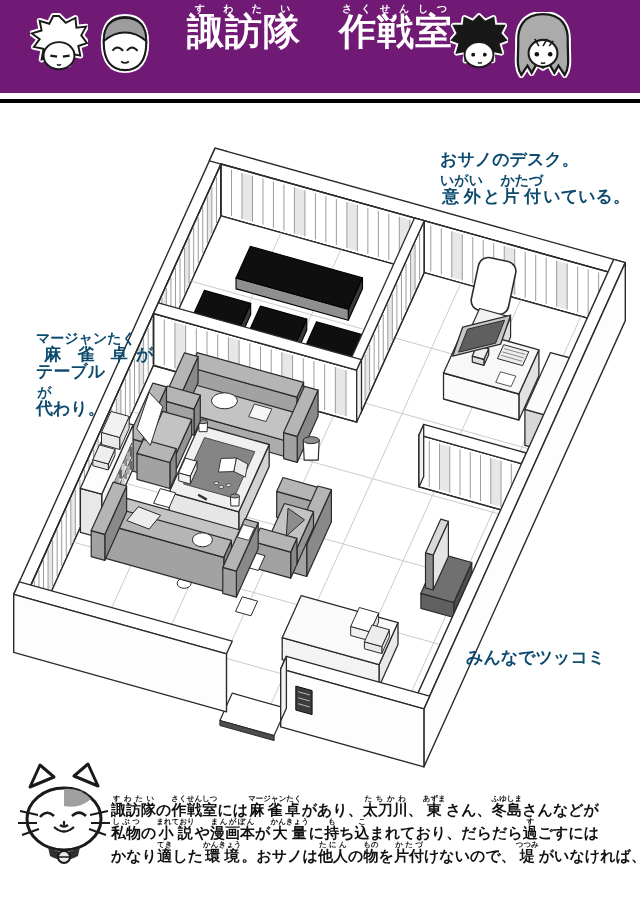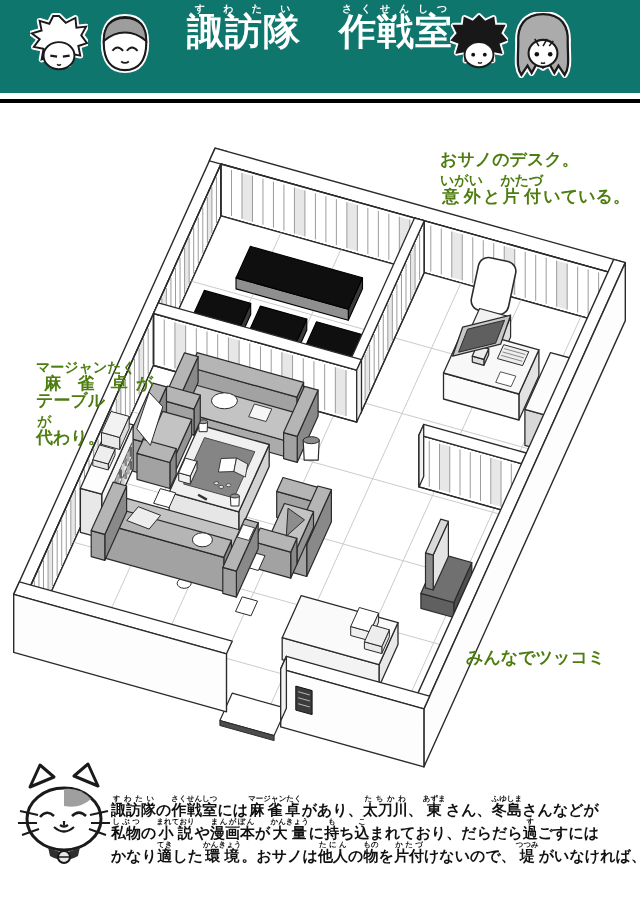--- a/index.html
+++ b/index.html
@@ -1,27 +1,27 @@
 <!DOCTYPE html>
 <html><head>
 <meta charset="utf-8">
 <style>
   html,body{margin:0;padding:0;}
   body{width:640px;height:920px;background:#fff;position:relative;overflow:hidden;
        font-family:"Liberation Sans","DejaVu Sans",sans-serif;color:#111;}
-  .header{position:absolute;left:0;top:0;width:640px;height:93px;background:#0f766e;}
+  .header{position:absolute;left:0;top:0;width:640px;height:93px;background:#701a75;}
   .header-rule{position:absolute;left:0;top:99px;width:640px;height:4px;background:#000;}
   .face{position:absolute;top:12px;width:58px;height:66px;}
   .title{position:absolute;left:50%;top:4px;transform:translateX(-50%);
          color:#fff;font-weight:bold;font-size:37px;white-space:nowrap;letter-spacing:1px;}
   ruby{ruby-position:over;}
   rt{font-weight:bold;line-height:1;}
   .title rt{font-size:10px;letter-spacing:3px;color:#fff;}
   .scene{position:absolute;left:0;top:0;width:640px;height:920px;}
-  .ann{position:absolute;font-weight:bold;color:#4d7c0f;font-size:17px;}
+  .ann{position:absolute;font-weight:bold;color:#0c4a6e;font-size:17px;}
   .ann .l{white-space:nowrap;height:27px;line-height:27px;}
   .ann rt{font-size:14px;}
   .footer{position:absolute;left:99px;top:795px;font-weight:bold;font-size:15px;margin-left:12px;}
   .footer .l{white-space:nowrap;height:23px;line-height:23px;}
   .footer rt{font-size:7.5px;}
   .cat{position:absolute;left:14px;top:760px;width:100px;height:106px;}
 </style>
 </head>
 <body>
 
@@ -460,21 +460,21 @@
       <circle cx="37" cy="41" r="2.2" fill="#111"></circle>
     <path d="M28,49 q2,1.5 4,0" stroke="#1a1a1a" stroke-width="1.5" fill="none"></path>
   </svg>
 </div>
 <div class="header-rule"></div>
 
 <div class="ann" style="left:440px;top:146px">
   <div class="l"><ruby>おサノのデスク。<rt></rt></ruby></div>
   <div class="l"><ruby>意外<rt>いがい</rt></ruby><ruby>と<rt></rt></ruby><ruby>片付<rt>かたづ</rt></ruby><ruby>いている。<rt></rt></ruby></div>
 </div>
-<div class="ann" style="left:36px;top:360px">
+<div class="ann" style="left:36px;top:331px">
   <div class="l"><ruby>麻雀卓<rt>マージャンたく</rt></ruby><ruby>が<rt></rt></ruby></div>
   <div class="l"><ruby>テーブル<rt></rt></ruby></div>
   <div class="l"><ruby>代<rt>が</rt></ruby><ruby>わり。<rt></rt></ruby></div>
 </div>
 <div class="ann" style="left:466px;top:644px">
   <div class="l"><ruby>みんなでツッコミ<rt></rt></ruby></div>
 </div>
 
 <svg class="cat" viewBox="0 0 100 104">
   <path d="M16,26 L26,4 L40,16 Z" fill="#fff" stroke="#1a1a1a" stroke-width="3" stroke-linejoin="round"></path>

